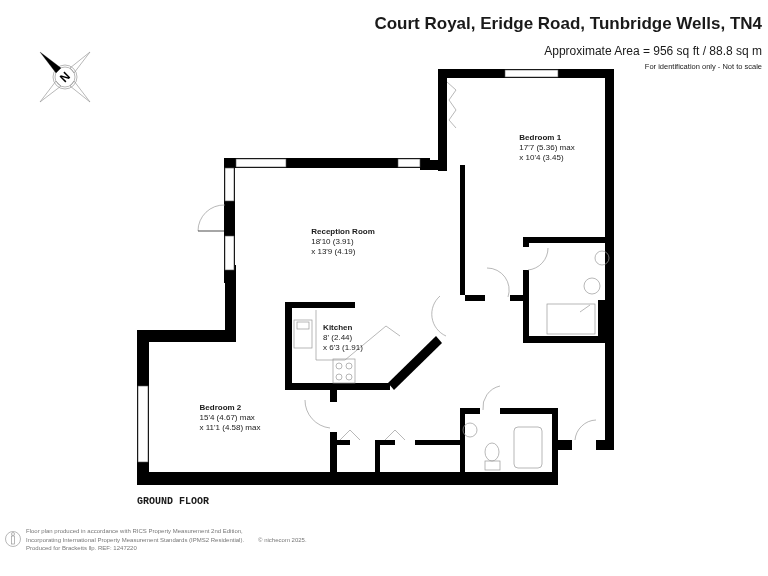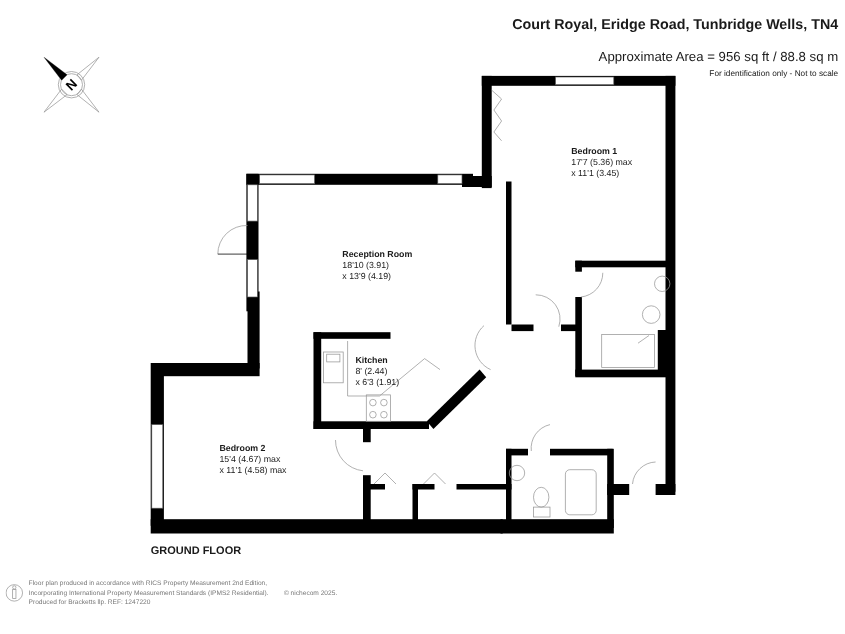--- a/index.html
+++ b/index.html
@@ -1,24 +1,24 @@
 <!DOCTYPE html>
 <html><head>
 <meta charset="utf-8">
 <style>
   html, body { margin:0; padding:0; background:#ffffff; }
   body { width:768px; height:576px; position:relative; overflow:hidden; font-family:"Liberation Sans", sans-serif; color:#1a1a1a; }
-  .title { position:absolute; right:6px; top:14px; font-size:13px; font-weight:bold; letter-spacing:0; white-space:nowrap; }
+  .title { position:absolute; right:6px; top:14px; font-size:17px; font-weight:bold; letter-spacing:0; white-space:nowrap; }
   .area { position:absolute; right:6px; top:44px; font-size:12px; white-space:nowrap; }
   .note { position:absolute; right:6px; top:62px; font-size:7.5px; white-space:nowrap; }
   .compass { position:absolute; left:34px; top:46px; width:62px; height:62px; }
   .plan { position:absolute; left:0; top:0; width:768px; height:576px; }
   .room-label { position:absolute; font-size:8px; line-height:10px; white-space:nowrap; transform:translateX(-50%); }
   .room-label .name { font-weight:bold; }
-  .floor-label { position:absolute; left:137px; top:496px; font-size:10px; font-weight:bold; }
+  .floor-label { position:absolute; left:137px; top:496px; font-size:10px; font-weight:bold;font-family:Liberation Mono, monospace; }
   .footer { position:absolute; left:26px; top:527px; font-size:6px; line-height:8.5px; color:#777; white-space:nowrap; }
   .footer-icon { position:absolute; left:5px; top:527px; width:16px; height:24px; }
   .copyright { margin-left:14px; }
 </style>
 </head>
 <body>
 
 <div class="title">Court Royal, Eridge Road, Tunbridge Wells, TN4</div>
 <div class="area">Approximate Area = 956 sq ft / 88.8 sq m</div>
 <div class="note">For identification only - Not to scale</div>
@@ -118,21 +118,21 @@
     <circle cx="470" cy="430" r="7"></circle>
     <rect x="514" y="427" width="28" height="41" rx="4"></rect>
     <polyline points="340,440 350,430 360,440"></polyline>
     <polyline points="385,440 395,430 405,440"></polyline>
   </g>
 </svg>
 
 <div class="room-label" style="left:547px; top:133px;">
   <div class="name">Bedroom 1</div>
   <div>17'7 (5.36) max</div>
-  <div>x 11'1 (3.45)</div>
+  <div>x 10'4 (3.45)</div>
 </div>
 <div class="room-label" style="left:343px; top:227px;">
   <div class="name">Reception Room</div>
   <div>18'10 (3.91)</div>
   <div>x 13'9 (4.19)</div>
 </div>
 <div class="room-label" style="left:343px; top:323px;">
   <div class="name">Kitchen</div>
   <div>8' (2.44)</div>
   <div>x 6'3 (1.91)</div>

